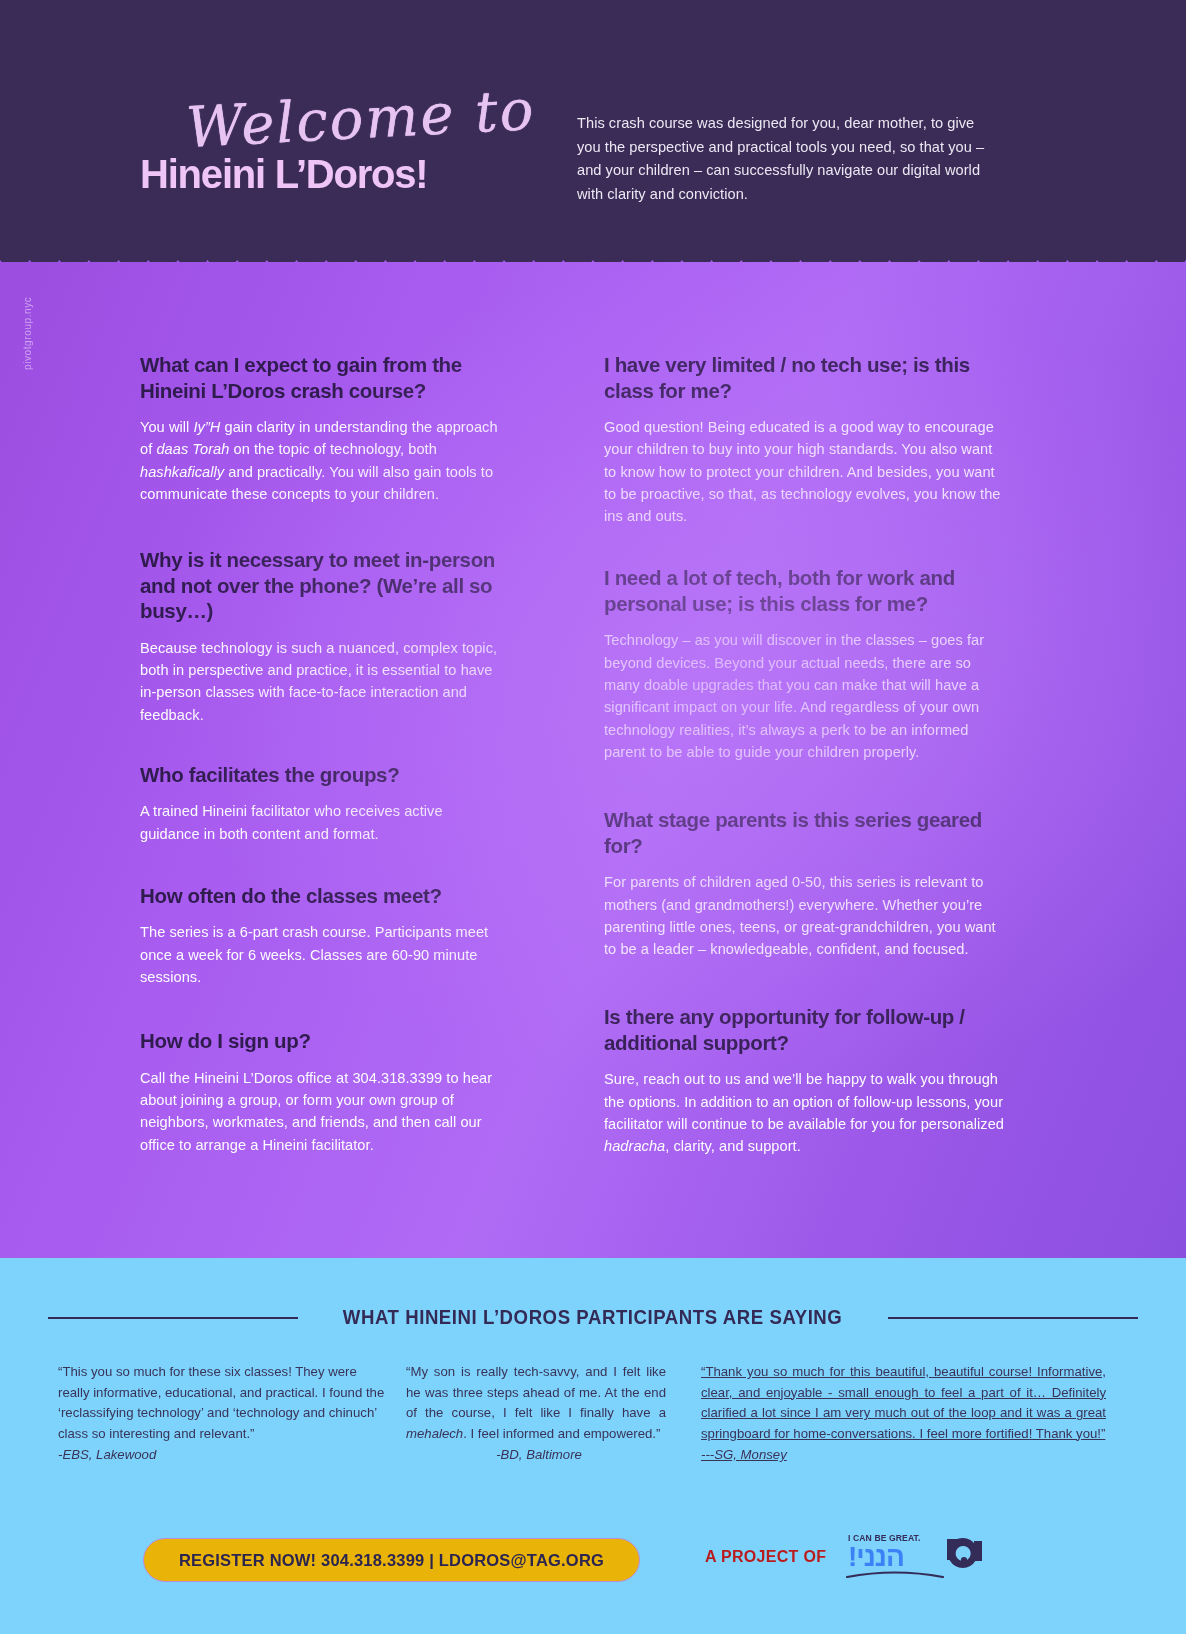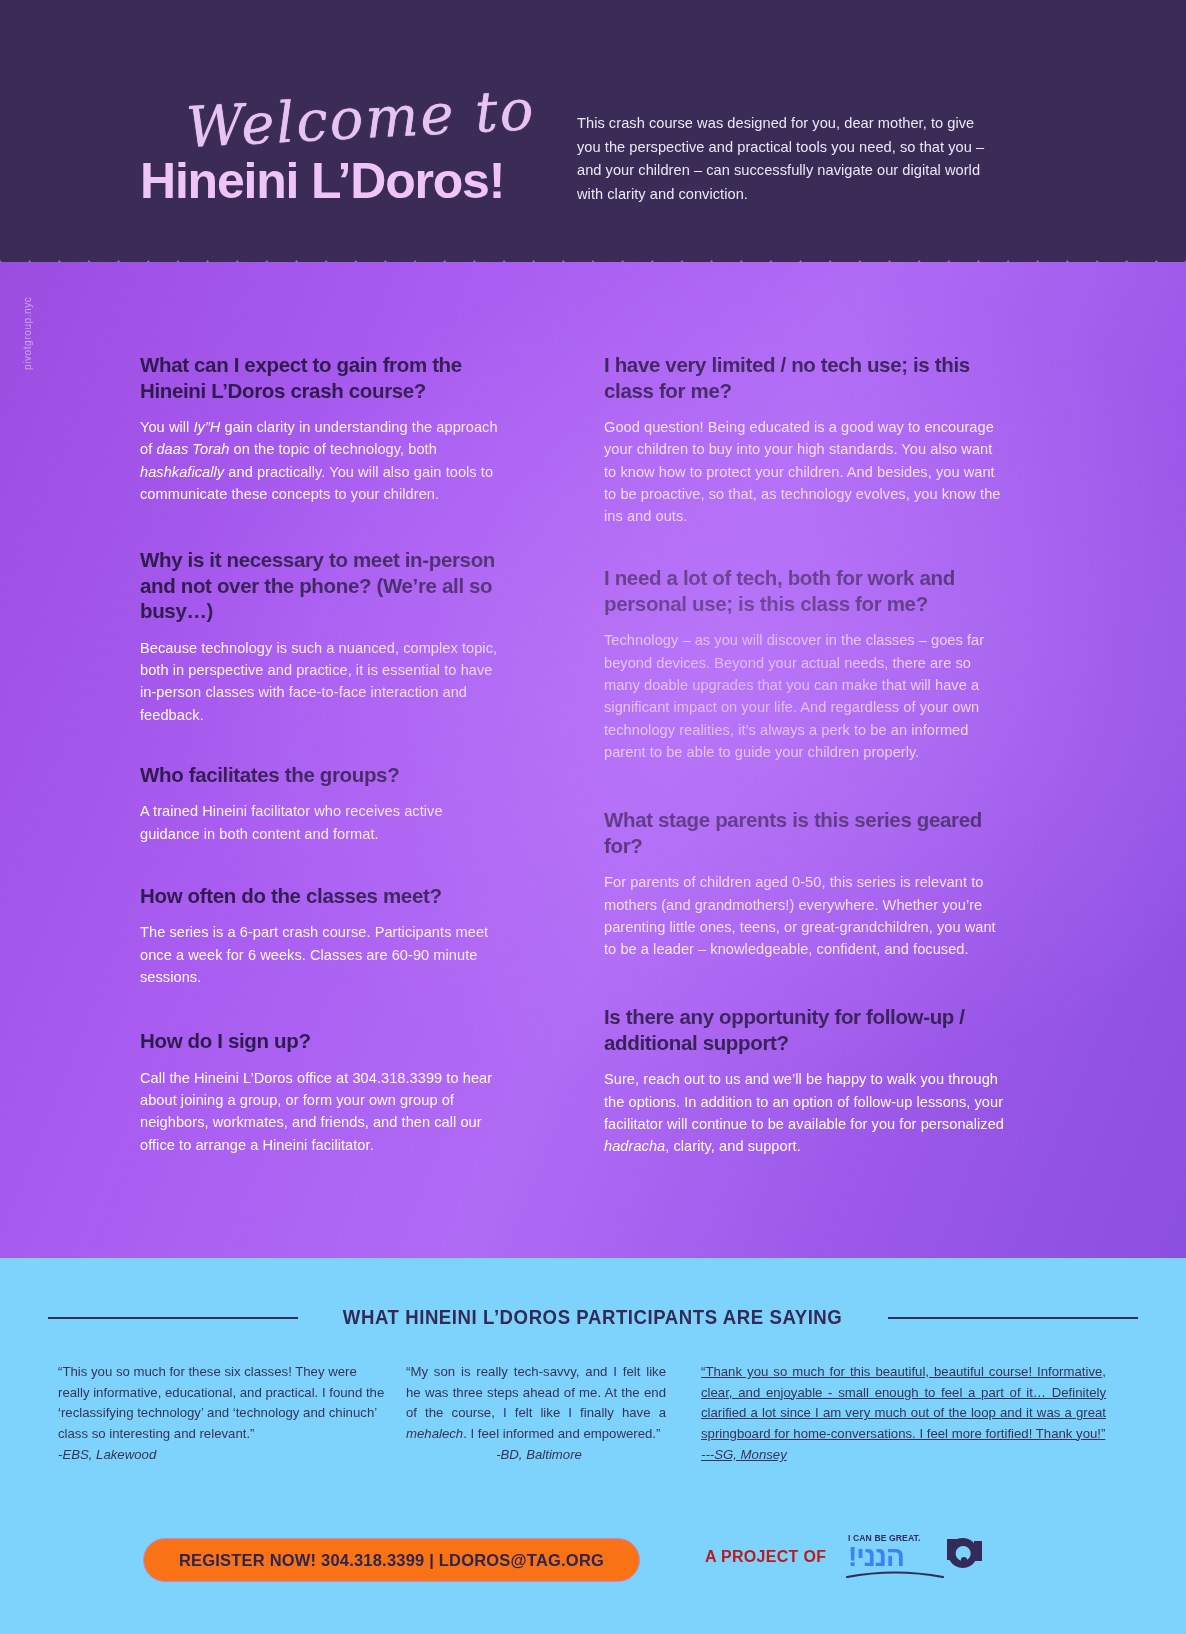--- a/index.html
+++ b/index.html
@@ -24,21 +24,21 @@
     font-family: "DejaVu Serif", serif;
     font-style: italic;
     font-size: 56px;
     letter-spacing: 2px;
     color: #e7c3f2;
     transform: rotate(-3deg);
     text-shadow: 0 0 1px #e7c3f2;
   }
   .hero-title {
     position: absolute; left: 140px; top: 152px;
-    font-size: 50px;
+    font-size: 40px;
     font-weight: bold;
     letter-spacing: -1.2px;
     color: #efc4f7;
     white-space: nowrap;
   }
   .hero-para {
     position: absolute; left: 577px; top: 112px; width: 420px;
     font-size: 14.6px;
     line-height: 23.5px;
     color: #ece8f3;
@@ -137,21 +137,21 @@
   .q3 .attr { text-align: left; }
   .quote i { font-style: italic; }
 
   
   .register-btn {
     position: absolute; left: 143px; top: 1538px;
     width: 497px; height: 44px;
     border: 1.6px solid #b98ce0;
     border-radius: 24px;
     display: flex; align-items: center; justify-content: center;
-    background: #f97316;
+    background: #eab308;
   }
   .register-btn span {
     font-size: 16.5px;
     font-weight: bold;
     letter-spacing: 0.2px;
     color: #2c2550;
     white-space: nowrap;
   }
 
   .project-of {

